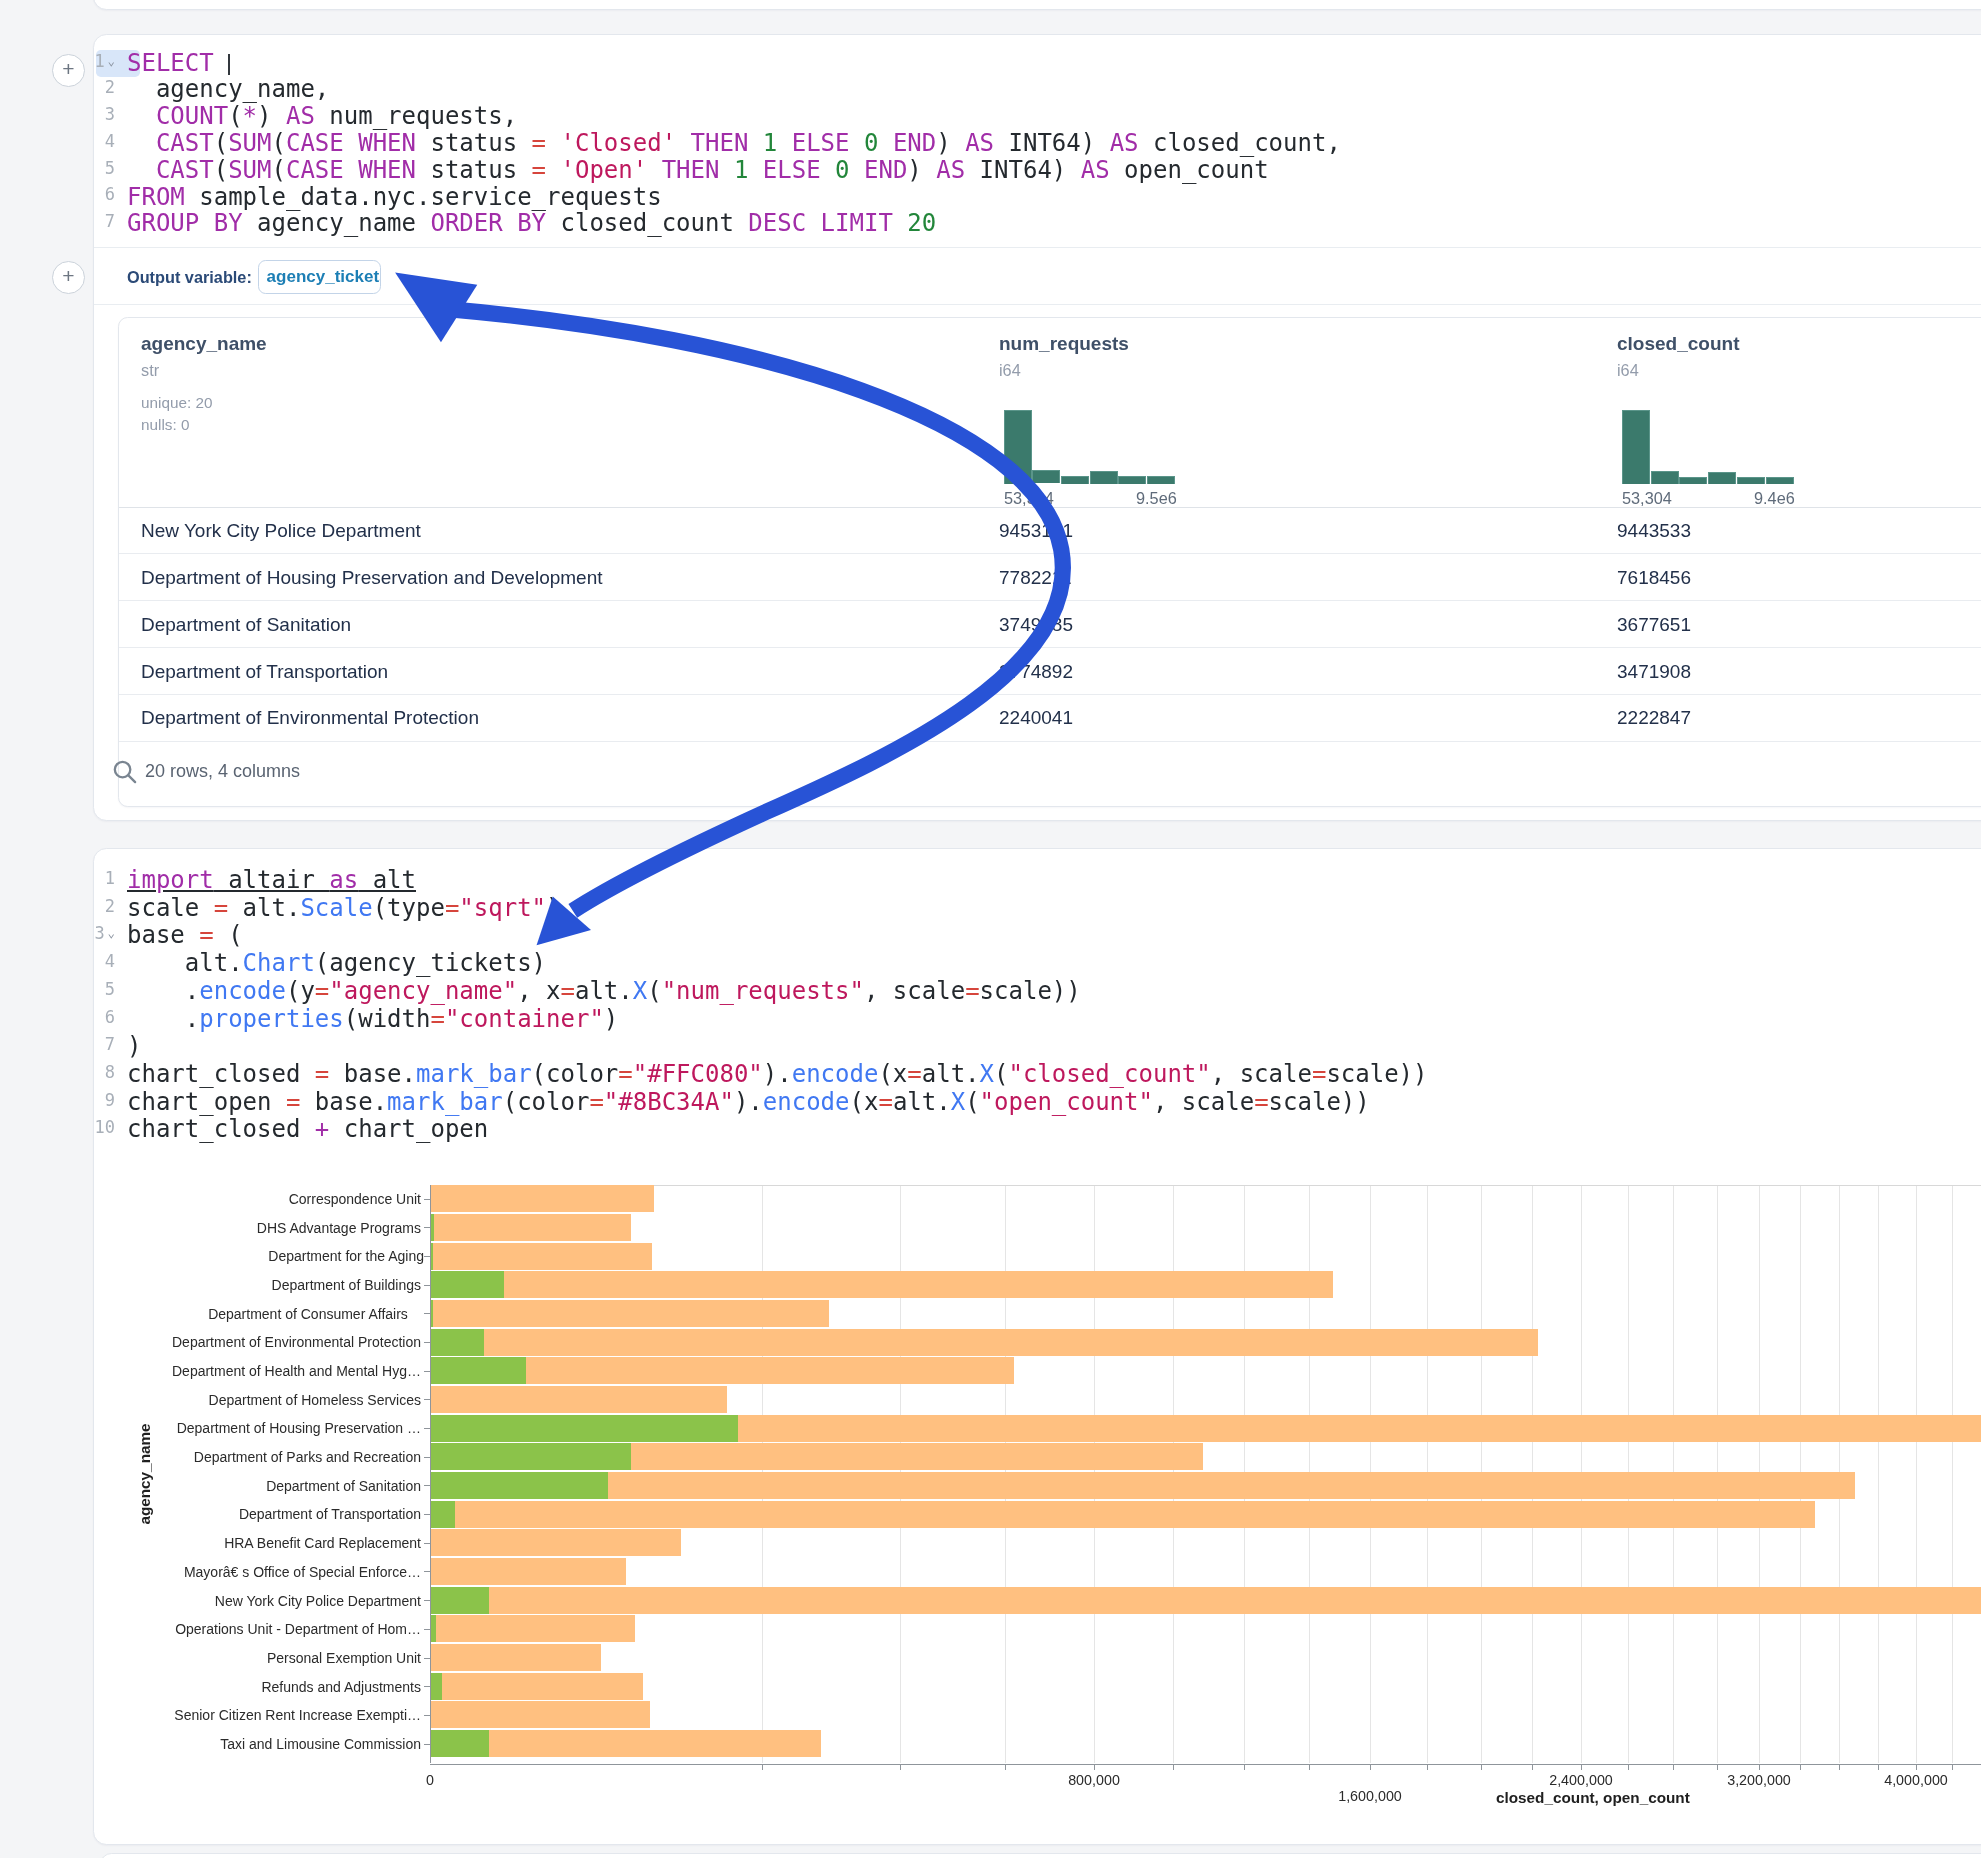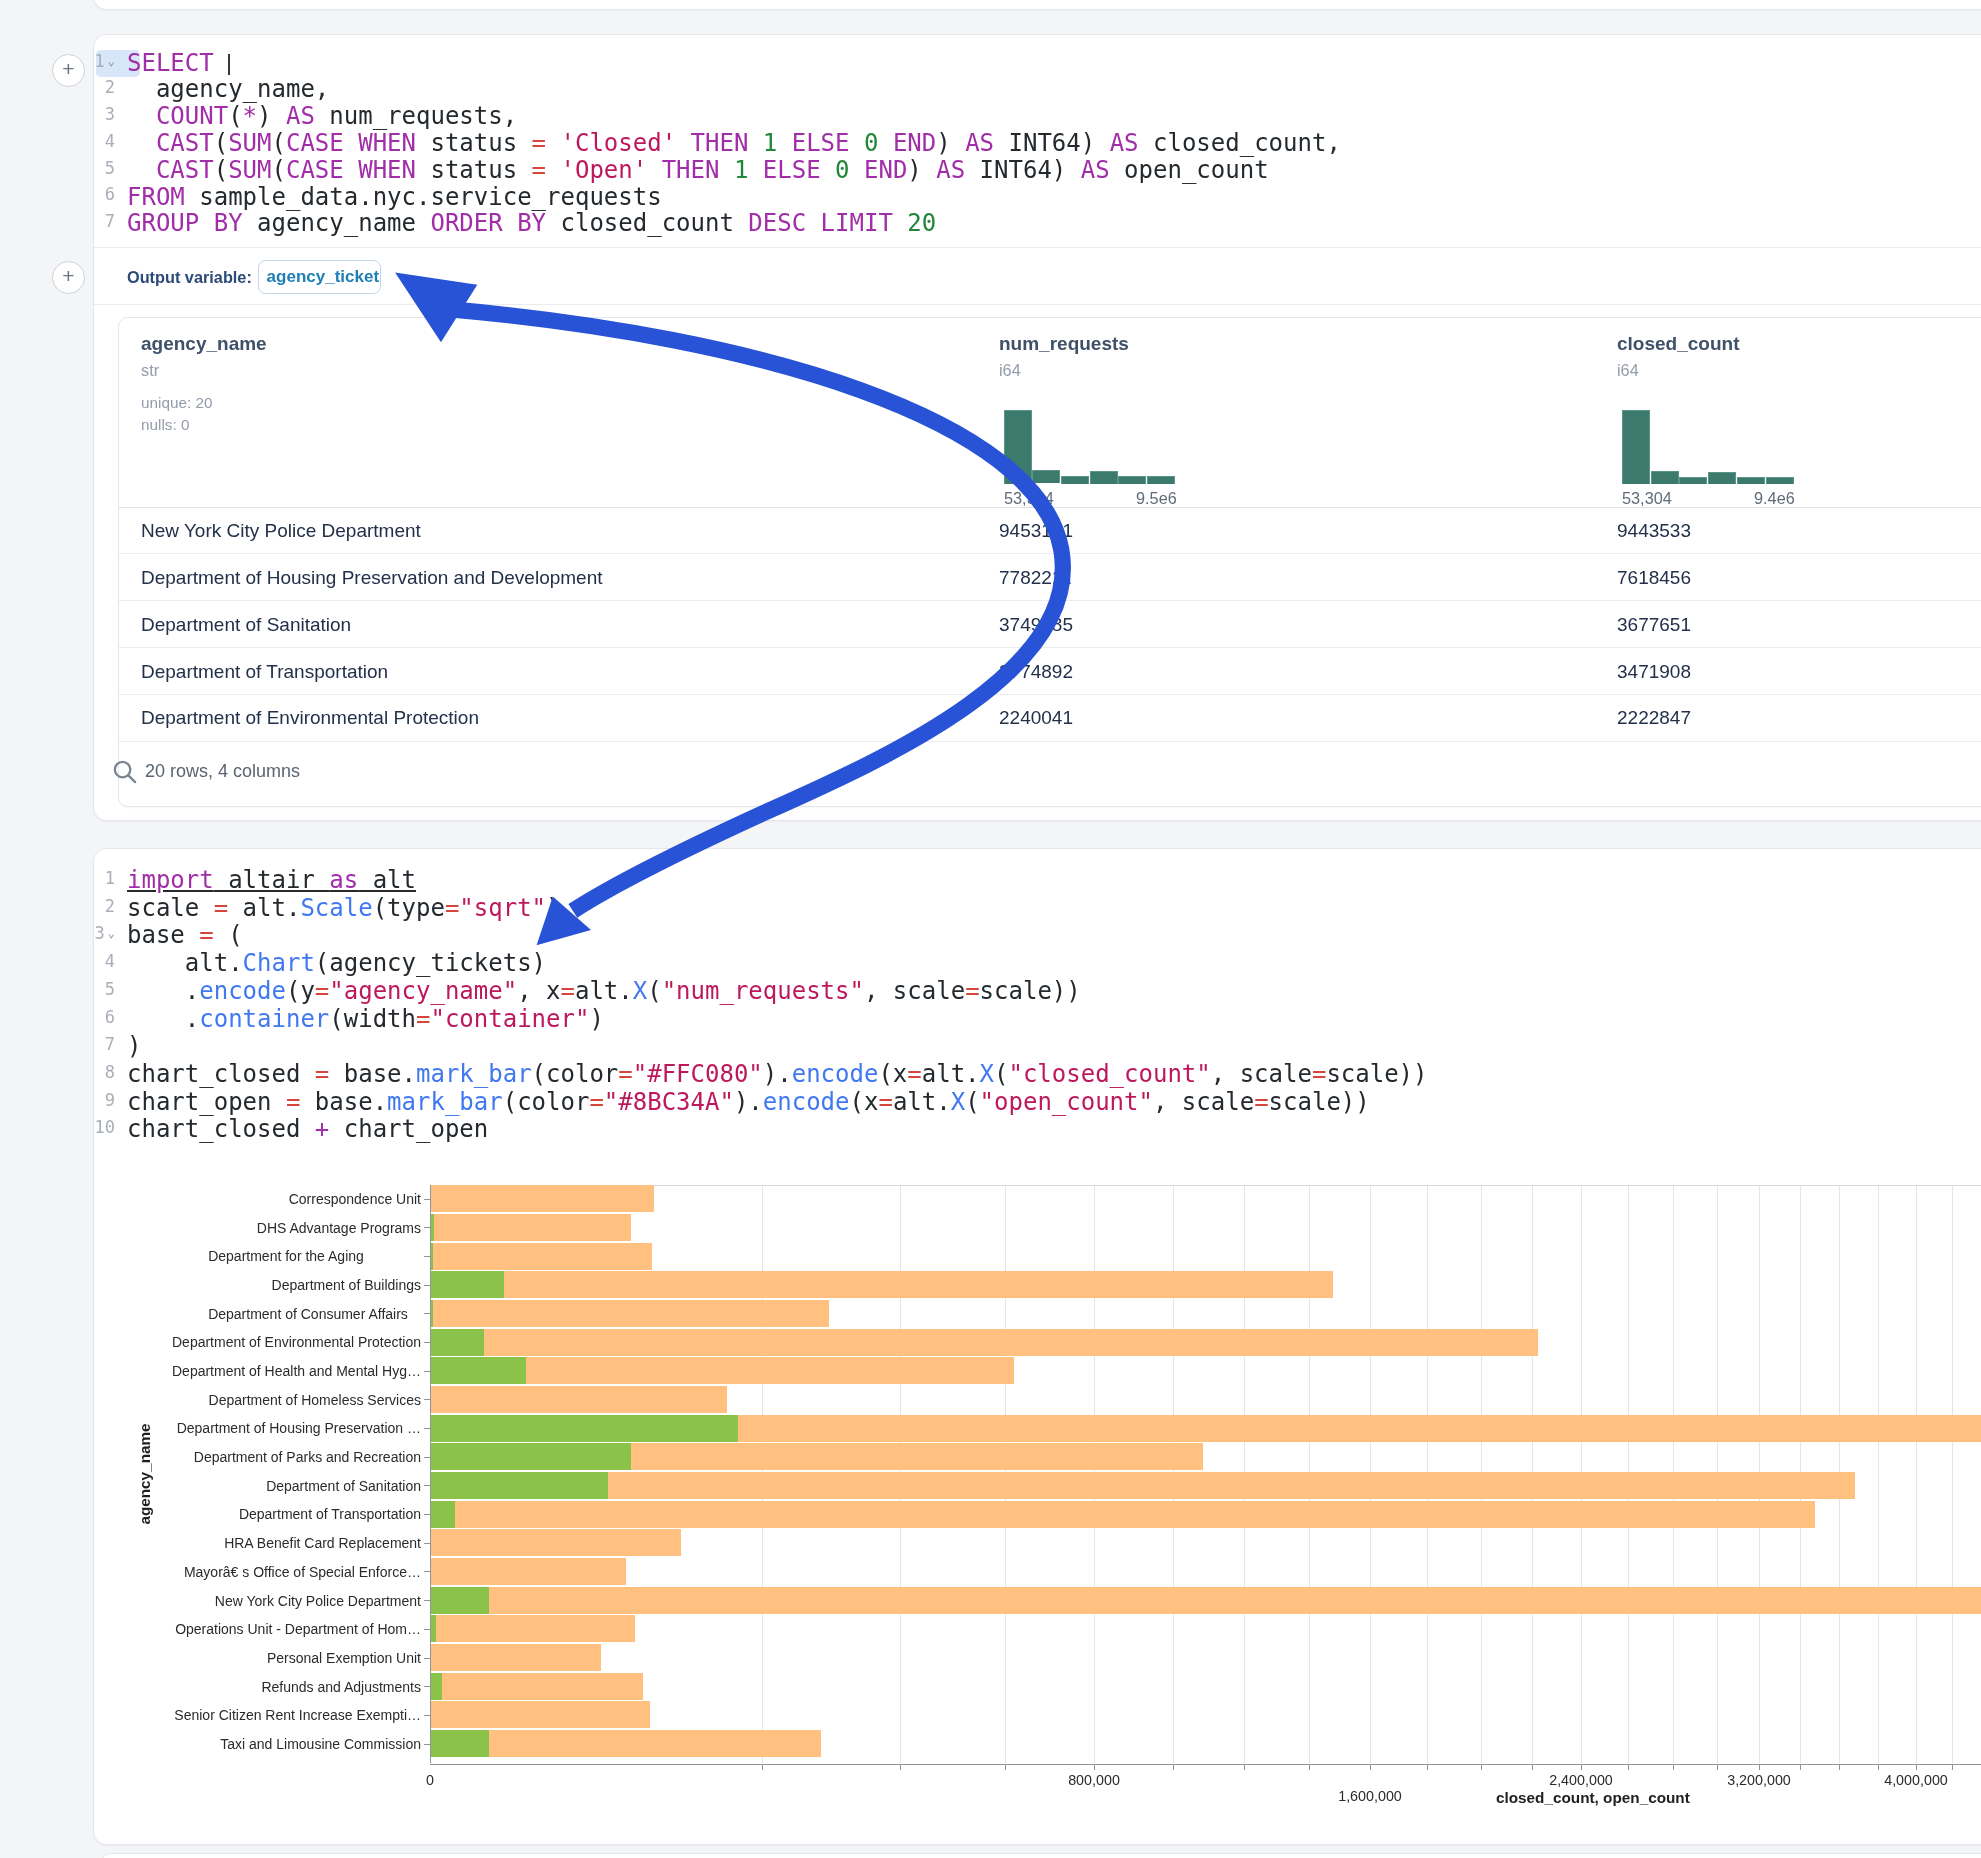--- a/index.html
+++ b/index.html
@@ -135,21 +135,21 @@
       <div class="code-line" style="left: 127px; top: 867px; text-decoration: underline;"><span class="tk-kw">import</span><span class="tk-pl"> altair </span><span class="tk-kw">as</span><span class="tk-pl"> alt</span></div>
       <div class="gut" style="left: 71px; top: 896px;">2</div>
       <div class="code-line" style="left: 127px; top: 895px;"><span class="tk-pl">scale </span><span class="tk-op">=</span><span class="tk-pl"> alt.</span><span class="tk-fn">Scale</span><span class="tk-pl">(type</span><span class="tk-op">=</span><span class="tk-str">"sqrt"</span><span class="tk-pl">)</span></div>
       <div class="gut" style="left: 71px; top: 923px;">3<span class="caret">⌄</span></div>
       <div class="code-line" style="left: 127px; top: 922px;"><span class="tk-pl">base </span><span class="tk-op">=</span><span class="tk-pl"> (</span></div>
       <div class="gut" style="left: 71px; top: 951px;">4</div>
       <div class="code-line" style="left: 127px; top: 950px;"><span class="tk-pl">    alt.</span><span class="tk-fn">Chart</span><span class="tk-pl">(agency_tickets)</span></div>
       <div class="gut" style="left: 71px; top: 979px;">5</div>
       <div class="code-line" style="left: 127px; top: 978px;"><span class="tk-pl">    .</span><span class="tk-fn">encode</span><span class="tk-pl">(y</span><span class="tk-op">=</span><span class="tk-str">"agency_name"</span><span class="tk-pl">, x</span><span class="tk-op">=</span><span class="tk-pl">alt.</span><span class="tk-fn">X</span><span class="tk-pl">(</span><span class="tk-str">"num_requests"</span><span class="tk-pl">, scale</span><span class="tk-op">=</span><span class="tk-pl">scale))</span></div>
       <div class="gut" style="left: 71px; top: 1007px;">6</div>
-      <div class="code-line" style="left: 127px; top: 1006px;"><span class="tk-pl">    .</span><span class="tk-fn">container</span><span class="tk-pl">(width</span><span class="tk-op">=</span><span class="tk-str">"container"</span><span class="tk-pl">)</span></div>
+      <div class="code-line" style="left: 127px; top: 1006px;"><span class="tk-pl">    .</span><span class="tk-fn">properties</span><span class="tk-pl">(width</span><span class="tk-op">=</span><span class="tk-str">"container"</span><span class="tk-pl">)</span></div>
       <div class="gut" style="left: 71px; top: 1034px;">7</div>
       <div class="code-line" style="left: 127px; top: 1033px;"><span class="tk-pl">)</span></div>
       <div class="gut" style="left: 71px; top: 1062px;">8</div>
       <div class="code-line" style="left: 127px; top: 1061px;"><span class="tk-pl">chart_closed </span><span class="tk-op">=</span><span class="tk-pl"> base.</span><span class="tk-fn">mark_bar</span><span class="tk-pl">(color</span><span class="tk-op">=</span><span class="tk-str">"#FFC080"</span><span class="tk-pl">).</span><span class="tk-fn">encode</span><span class="tk-pl">(x</span><span class="tk-op">=</span><span class="tk-pl">alt.</span><span class="tk-fn">X</span><span class="tk-pl">(</span><span class="tk-str">"closed_count"</span><span class="tk-pl">, scale</span><span class="tk-op">=</span><span class="tk-pl">scale))</span></div>
       <div class="gut" style="left: 71px; top: 1090px;">9</div>
       <div class="code-line" style="left: 127px; top: 1089px;"><span class="tk-pl">chart_open </span><span class="tk-op">=</span><span class="tk-pl"> base.</span><span class="tk-fn">mark_bar</span><span class="tk-pl">(color</span><span class="tk-op">=</span><span class="tk-str">"#8BC34A"</span><span class="tk-pl">).</span><span class="tk-fn">encode</span><span class="tk-pl">(x</span><span class="tk-op">=</span><span class="tk-pl">alt.</span><span class="tk-fn">X</span><span class="tk-pl">(</span><span class="tk-str">"open_count"</span><span class="tk-pl">, scale</span><span class="tk-op">=</span><span class="tk-pl">scale))</span></div>
       <div class="gut" style="left: 71px; top: 1117px;">10</div>
       <div class="code-line" style="left: 127px; top: 1116px;"><span class="tk-pl">chart_closed </span><span class="tk-kw">+</span><span class="tk-pl"> chart_open</span></div>
     </div>
 
@@ -201,21 +201,21 @@
       <div class="abs" style="left: 430px; top: 1764px; width: 1568px; height: 1px; background: rgb(143, 149, 155);"></div>
       <div class="bar" style="left: 431px; top: 1185px; width: 223px; background: rgb(255, 192, 128);"></div>
       <div class="ylab" style="left: 163px; top: 1191px; width: 258px;">Correspondence Unit</div>
       <div class="tick" style="left: 424px; top: 1199px; width: 5.7px; height: 1px;"></div>
       <div class="bar" style="left: 431px; top: 1214px; width: 200px; background: rgb(255, 192, 128);"></div>
       <div class="bar" style="left: 431px; top: 1214px; width: 2.9px; background: rgb(139, 195, 74);"></div>
       <div class="ylab" style="left: 163px; top: 1220px; width: 258px; text-align: right;">DHS Advantage Programs</div>
       <div class="tick" style="left: 424px; top: 1227px; width: 5.7px; height: 1px;"></div>
       <div class="bar" style="left: 431px; top: 1243px; width: 221px; background: rgb(255, 192, 128);"></div>
       <div class="bar" style="left: 431px; top: 1243px; width: 2.1px; background: rgb(139, 195, 74);"></div>
-      <div class="ylab" style="left: 157px; top: 1248px; width: 258px; text-align: center;">Department for the Aging</div>
+      <div class="ylab" style="left: 166px; top: 1248px; width: 258px;">Department for the Aging</div>
       <div class="tick" style="left: 424px; top: 1256px; width: 5.7px; height: 1px;"></div>
       <div class="bar" style="left: 431px; top: 1271px; width: 902px; background: rgb(255, 192, 128);"></div>
       <div class="bar" style="left: 431px; top: 1271px; width: 73px; background: rgb(139, 195, 74);"></div>
       <div class="ylab" style="left: 163px; top: 1277px; width: 258px;">Department of Buildings</div>
       <div class="tick" style="left: 424px; top: 1285px; width: 5.7px; height: 1px;"></div>
       <div class="bar" style="left: 431px; top: 1300px; width: 398px; background: rgb(255, 192, 128);"></div>
       <div class="bar" style="left: 431px; top: 1300px; width: 1.5px; background: rgb(139, 195, 74);"></div>
       <div class="ylab" style="left: 179px; top: 1306px; width: 258px; text-align: center;">Department of Consumer Affairs</div>
       <div class="tick" style="left: 424px; top: 1313px; width: 5.7px; height: 1px;"></div>
       <div class="bar" style="left: 431px; top: 1329px; width: 1107px; background: rgb(255, 192, 128);"></div>

